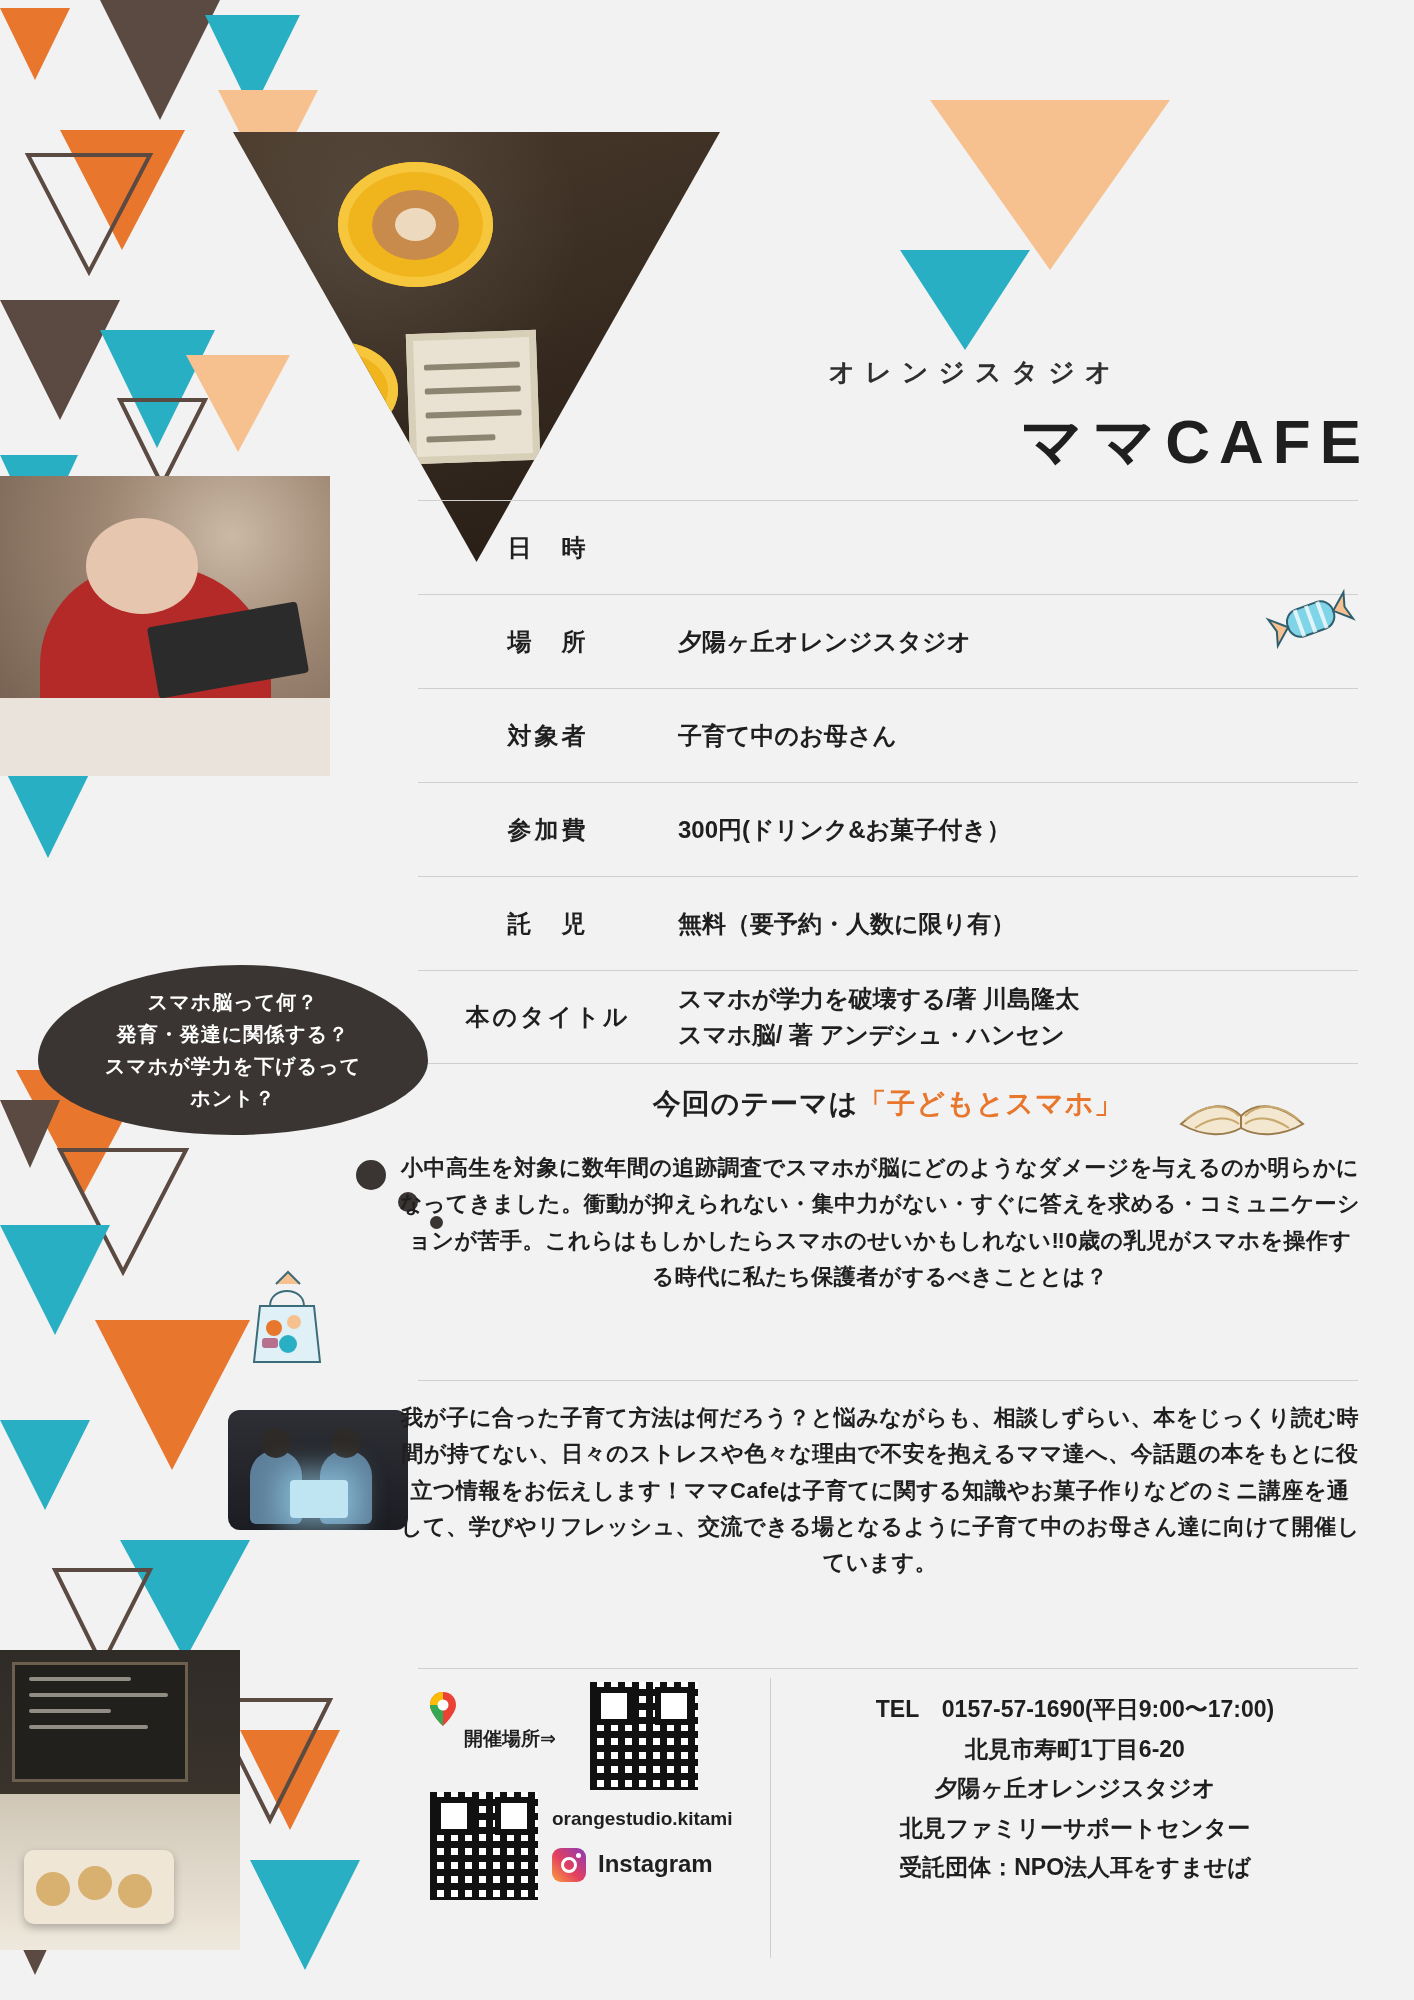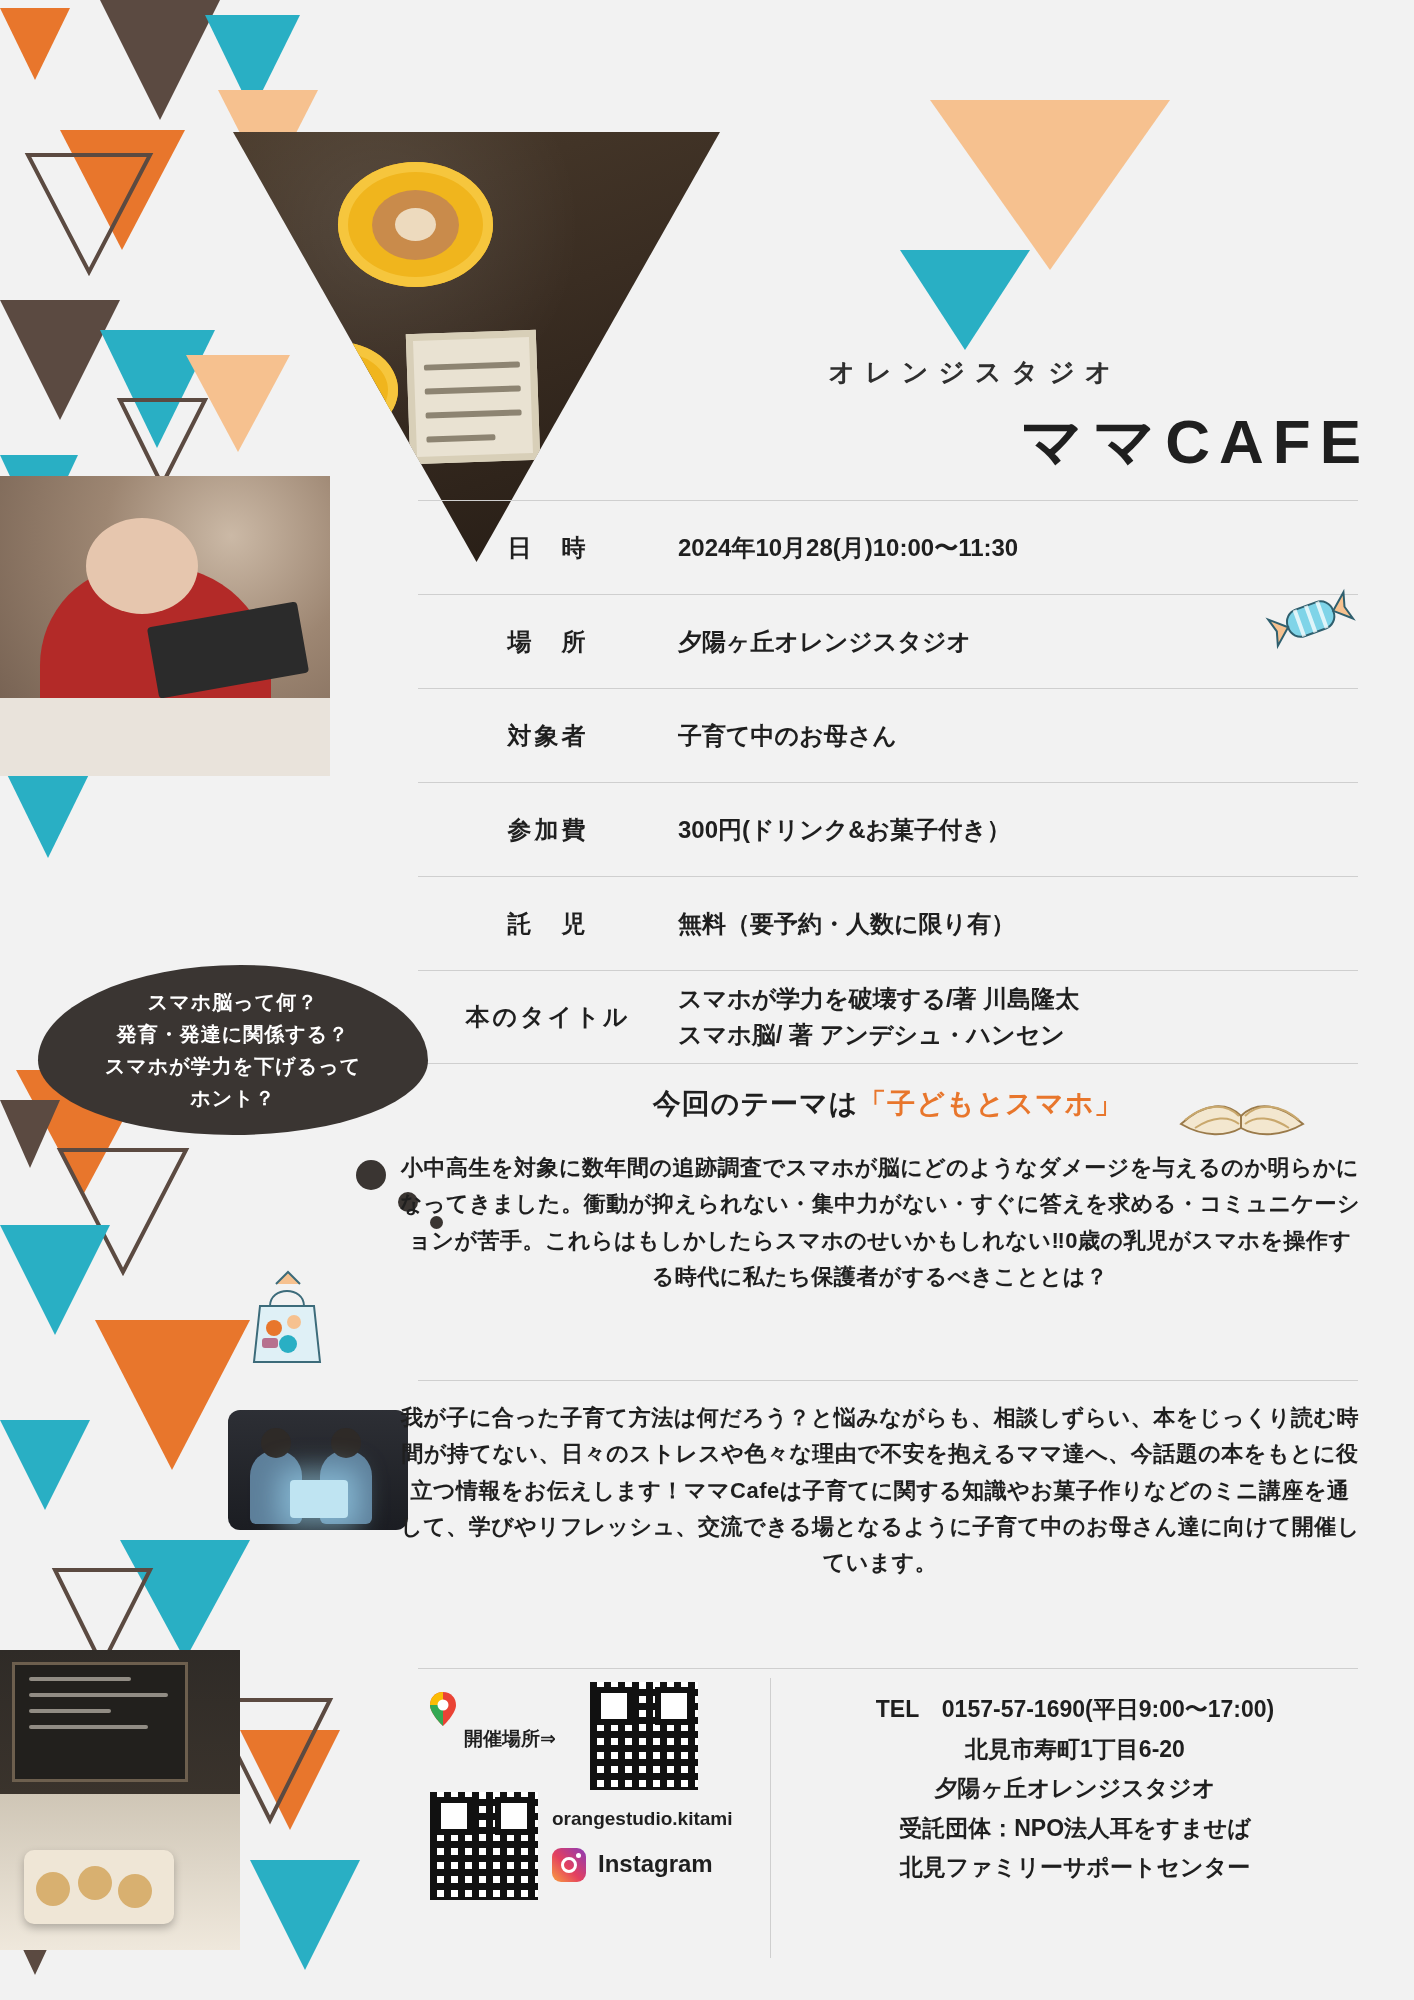--- a/index.html
+++ b/index.html
@@ -398,21 +398,20 @@
     <div class="cookie" style="left:118px; bottom:42px;"></div>
   </div>
 
   <div id="kana-title">オレンジスタジオ</div>
   <div id="main-title">ママCAFE</div>
 
   <div id="info-table">
 
     <div class="info-row">
       <div class="info-label">日　時</div>
-      <div class="info-value">2024年10月28(月)10:00〜11:30</div>
     </div>
 
     <div class="info-row">
       <div class="info-label">場　所</div>
       <div class="info-value">夕陽ヶ丘オレンジスタジオ</div>
     </div>
 
     <div class="info-row">
       <div class="info-label">対象者</div>
       <div class="info-value">子育て中のお母さん</div>
@@ -520,17 +519,17 @@
           <b></b>
         </div>
       <div class="qr-label" style="left:168px; top:58px; font-size:24px;">Instagram</div>
     </div>
   </div>
 
   <div id="footer-right">
     <div>TEL　0157-57-1690(平日9:00〜17:00)</div>
     <div>北見市寿町1丁目6-20</div>
     <div>夕陽ヶ丘オレンジスタジオ</div>
+    <div>北見ファミリーサポートセンター</div>
     <div>受託団体：NPO法人耳をすませば</div>
-    <div>北見ファミリーサポートセンター</div>
   </div>
 
 </div>
 
 </body></html>

